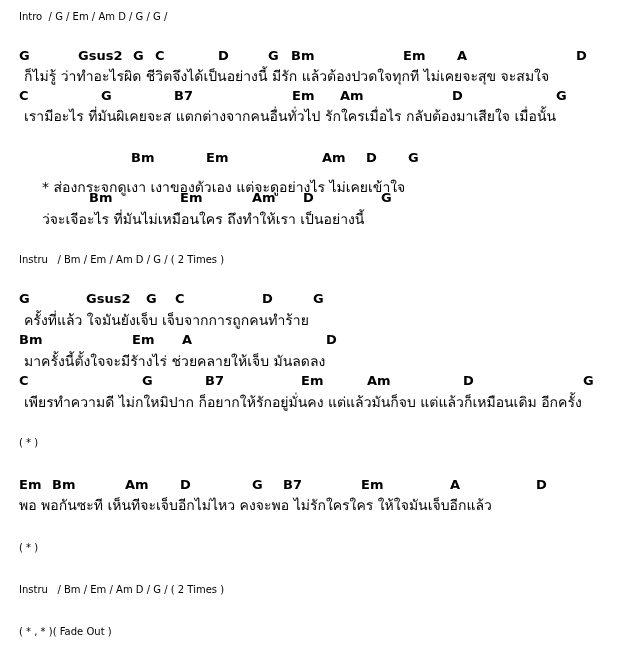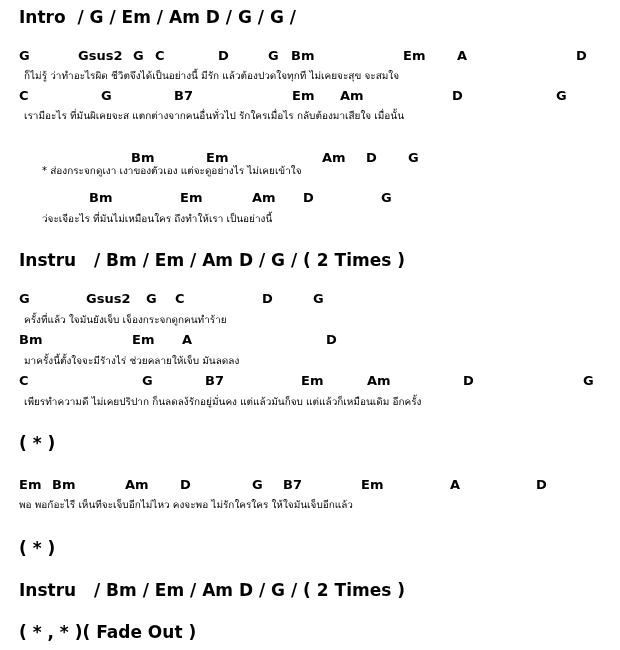--- a/index.html
+++ b/index.html
@@ -1,54 +1,54 @@
 <!DOCTYPE html>
 <html><head>
 <meta charset="utf-8">
 <style>
   html, body { margin: 0; padding: 0; background: #ffffff; }
   body { width: 620px; height: 650px; position: relative; overflow: hidden;
          font-family: "DejaVu Sans", "Liberation Sans", sans-serif; color: #000; }
   .abs { position: absolute; white-space: nowrap; }
-  .heading { font-weight: bold; font-size: 17px; line-height: 16px; }
+  .heading { font-weight: normal; font-size: 10px; line-height: 16px; }
   .chord { font-weight: bold; font-size: 13px; line-height: 16px; }
-  .lyric { font-size: 10px; line-height: 18px; }
+  .lyric { font-size: 14px; line-height: 18px; }
 </style>
 </head>
 <body>
 
 <div class="abs heading" style="left:19px; top:9px;">
   <span>Intro</span>&nbsp;&nbsp;<span>/ G / Em / Am D / G / G /</span>
 </div>
 
 <div class="chord-row"></div>
 <div class="abs lyric" style="left:24px; top:67px;">ก็ไม่รู้ ว่าทำอะไรผิด  ชีวิตจึงได้เป็นอย่างนี้    มีรัก แล้วต้องปวดใจทุกที ไม่เคยจะสุข จะสมใจ</div>
 <div class="chord-row"></div>
 <div class="abs lyric" style="left:24px; top:107px;">เรามีอะไร ที่มันผิเคยจะส แตกต่างจากคนอื่นทั่วไป  รักใครเมื่อไร กลับต้องมาเสียใจ เมื่อนั้น</div>
 
 <div class="chord-row"></div>
-<div class="abs lyric" style="left:42px; top:162px;">* ส่องกระจกดูเงา เงาของตัวเอง แต่จะดูอย่างไร ไม่เคยเข้าใจ</div>
+<div class="abs lyric" style="left:42px; top:178px;">* ส่องกระจกดูเงา เงาของตัวเอง แต่จะดูอย่างไร ไม่เคยเข้าใจ</div>
 <div class="chord-row"></div>
 <div class="abs lyric" style="left:42px; top:210px;">ว่จะเจีอะไร ที่มันไม่เหมือนใคร   ถึงทำให้เรา เป็นอย่างนี้</div>
 
 <div class="abs heading" style="left:19px; top:252px;">
   <span>Instru</span>&nbsp;&nbsp;&nbsp;<span>/ Bm / Em / Am D / G / ( 2 Times )</span>
 </div>
 
 <div class="chord-row"></div>
-<div class="abs lyric" style="left:24px; top:311px;">ครั้งที่แล้ว ใจมันยังเจ็บ  เจ็องกระจกดูกคนทำร้าย</div>
+<div class="abs lyric" style="left:24px; top:311px;">ครั้งที่แล้ว ใจมันยังเจ็บ  เจ็บจากการถูกคนทำร้าย</div>
 <div class="chord-row"></div>
 <div class="abs lyric" style="left:24px; top:352px;">มาครั้งนี้ตั้งใจจะมีรัางไร่  ช่วยคลายให้เจ็บ มันลดลง</div>
 <div class="chord-row"></div>
-<div class="abs lyric" style="left:24px; top:393px;">เพียรทำความดี ไม่เคยปริปาก ก็นลดลง้รักอยู่มั่นคง แต่แล้วมันก็จบ แต่แล้วก็เหมือนเดิม อีกครั้ง</div>
+<div class="abs lyric" style="left:24px; top:393px;">เพียรทำความดี ไม่กใหมิปาก ก็อยากให้รักอยู่มั่นคง แต่แล้วมันก็จบ แต่แล้วก็เหมือนเดิม อีกครั้ง</div>
 
 <div class="abs heading" style="left:19px; top:435px;">( * )</div>
 
 <div class="chord-row"></div>
-<div class="abs lyric" style="left:19px; top:496px;">พอ   พอกัอะไรี  เห็นทีจะเจ็บอีกไม่ไหว     คงจะพอ ไม่รักใครใคร ให้ใจมันเจ็บอีกแล้ว</div>
+<div class="abs lyric" style="left:19px; top:496px;">พอ   พอกันซะที  เห็นทีจะเจ็บอีกไม่ไหว     คงจะพอ ไม่รักใครใคร ให้ใจมันเจ็บอีกแล้ว</div>
 
 <div class="abs heading" style="left:19px; top:540px;">( * )</div>
 
 <div class="abs heading" style="left:19px; top:582px;">
   <span>Instru</span>&nbsp;&nbsp;&nbsp;<span>/ Bm / Em / Am D / G / ( 2 Times )</span>
 </div>
 
 <div class="abs heading" style="left:19px; top:624px;">( * , * )( Fade Out )</div>
 
 <span class="abs chord" style="left: 19px; top: 48px;">G</span>

